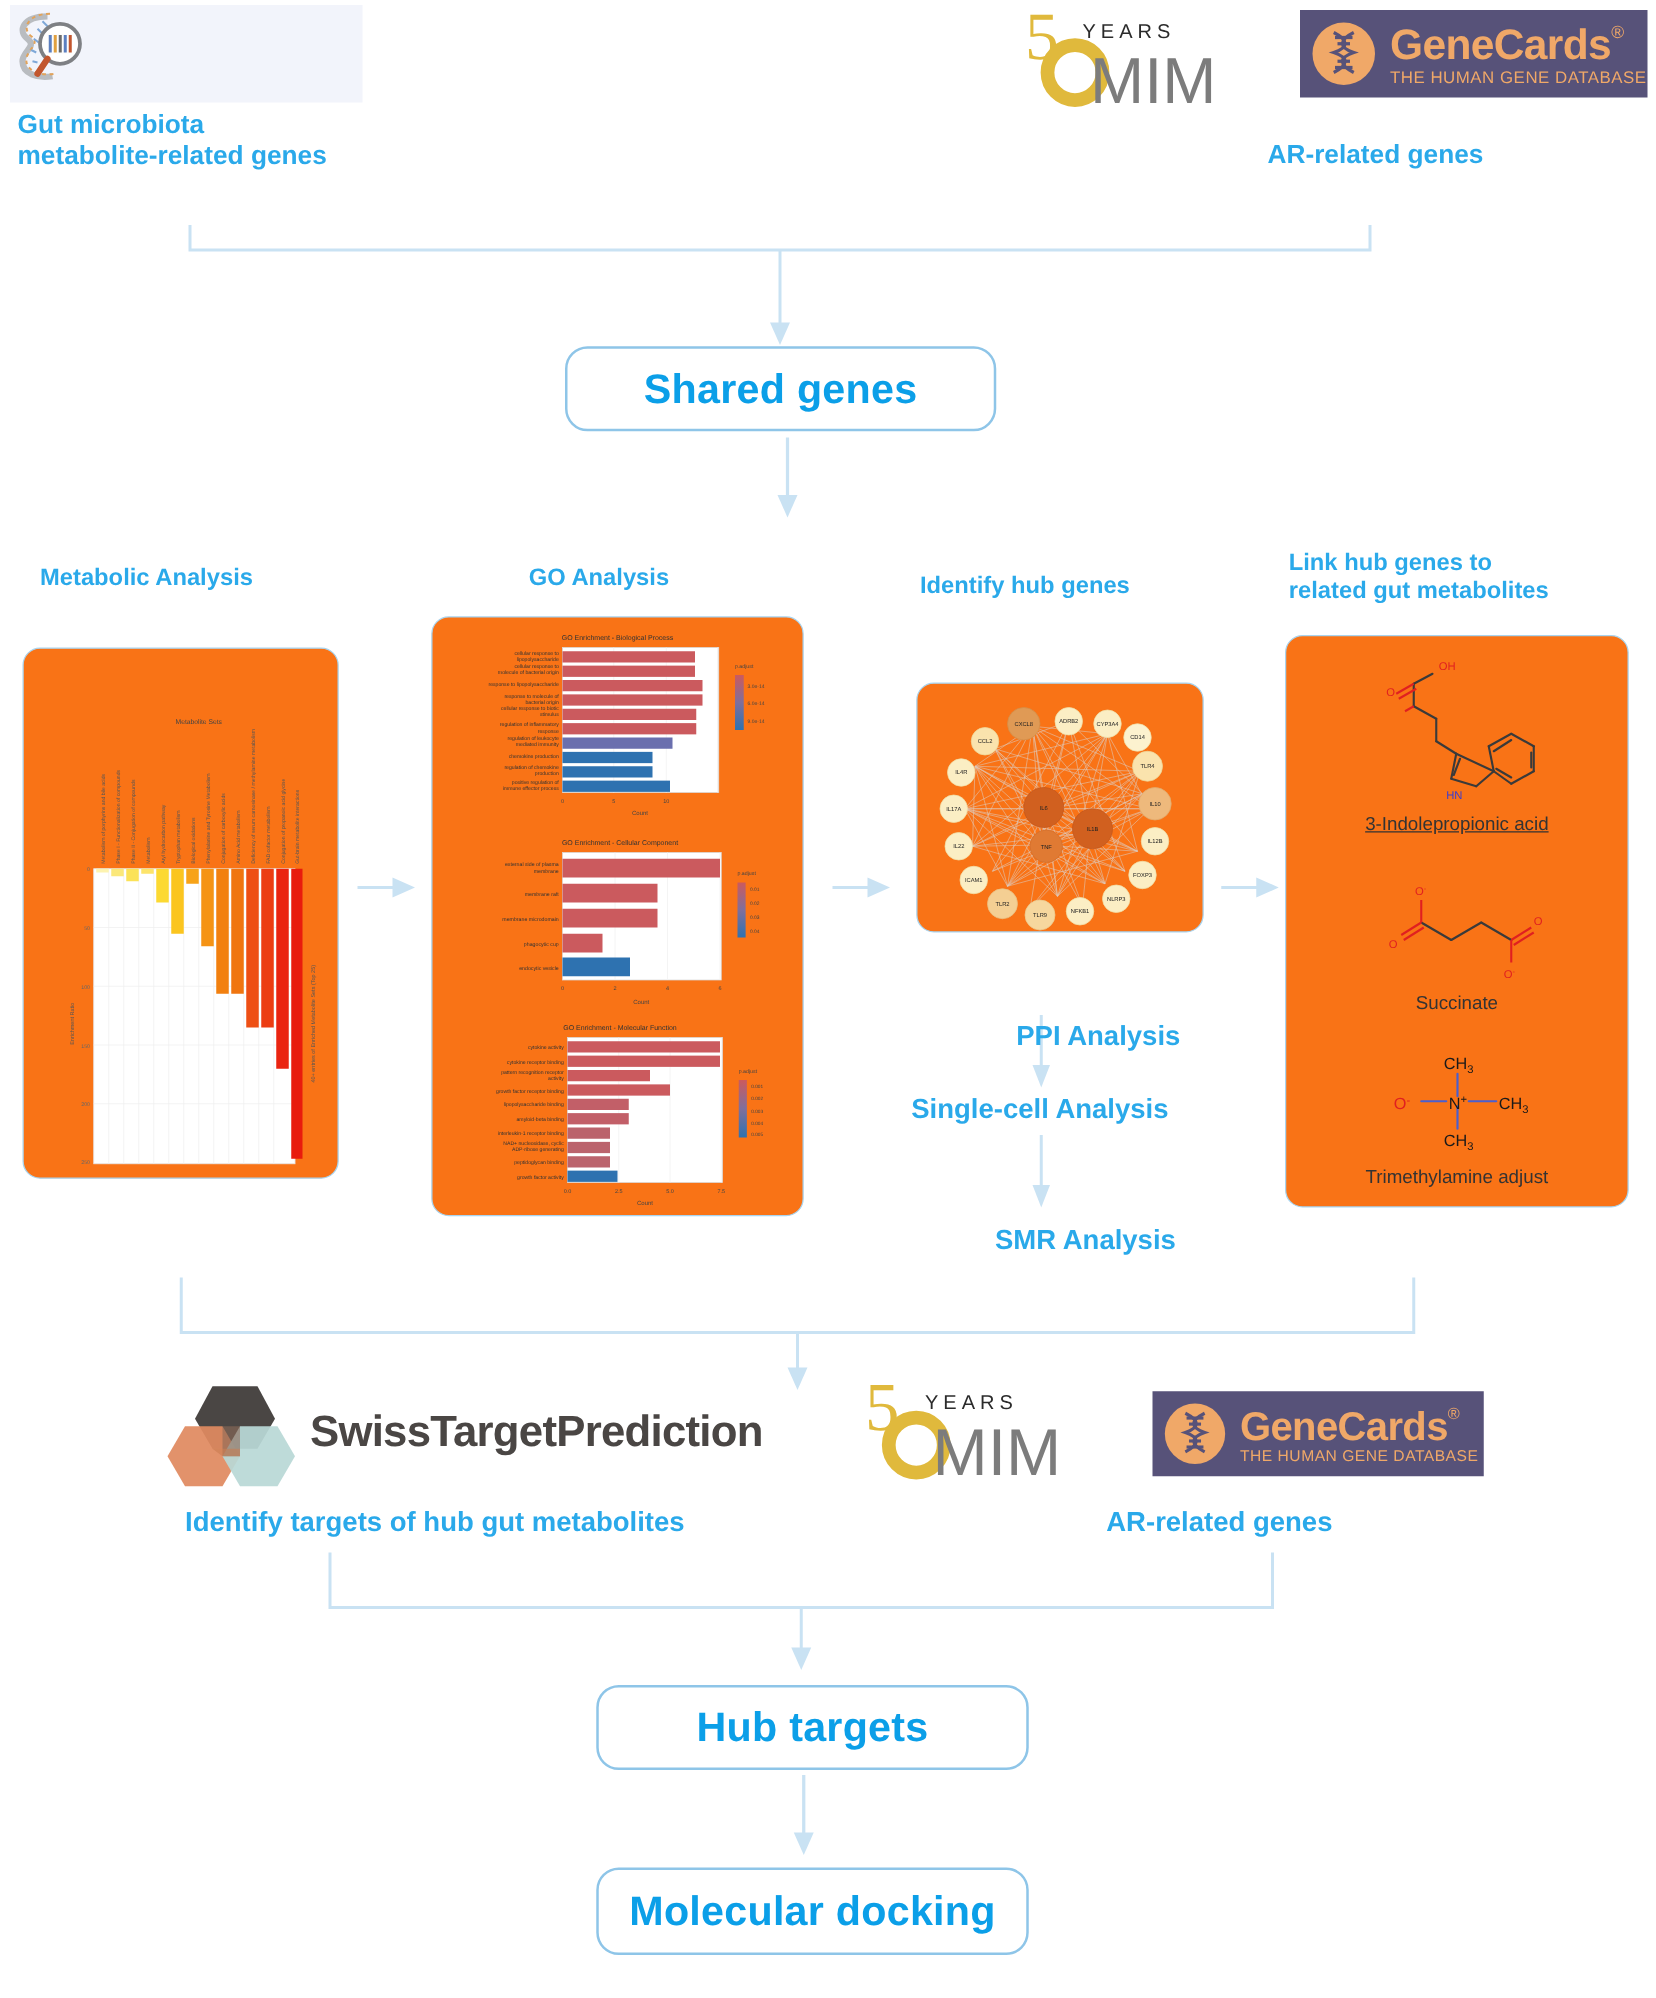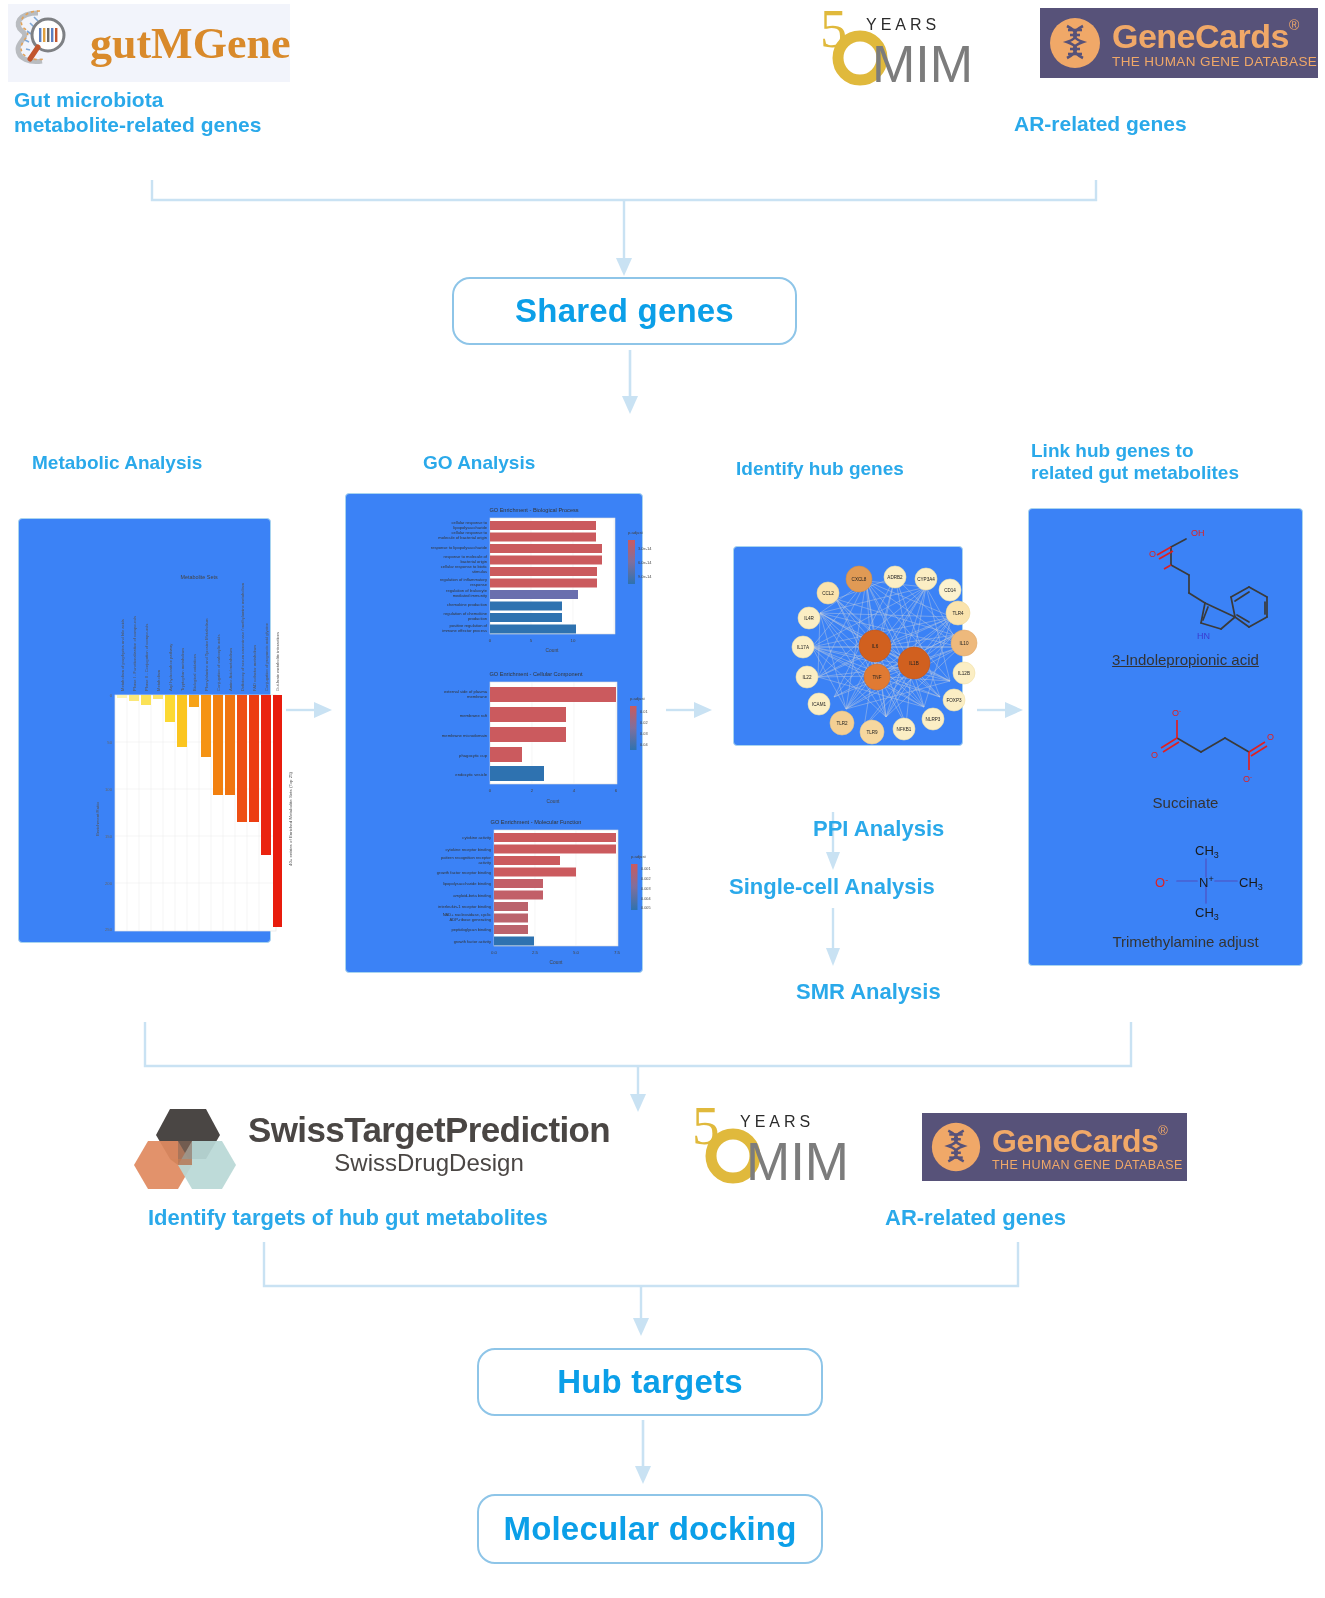--- a/index.html
+++ b/index.html
@@ -3,21 +3,21 @@
 <meta charset="utf-8">
 <style>
   html,body{margin:0;padding:0;background:#ffffff;}
   body{width:1325px;height:1598px;position:relative;font-family:"Liberation Sans",sans-serif;overflow:hidden;}
   .abs{position:absolute;}
   .hdr{color:#2aa9ea;font-weight:bold;font-size:19px;line-height:1.18;}
   .bigbox{border:2px solid #8ec5e8;border-radius:18px;background:#fff;box-sizing:border-box;
           display:flex;align-items:center;justify-content:center;}
   .bigbox span{color:#0b9fe8;font-weight:bold;font-size:33px;letter-spacing:.2px;}
   svg{display:block;overflow:visible;}
-  .chartcard{border:1.6px solid #a8d4ef;border-radius:4px;background:#3b82f6;box-sizing:border-box;padding-left:40px;}
+  .chartcard{border:1.6px solid #a8d4ef;border-radius:14px;background:#f97316;box-sizing:border-box;}
   .gtitle{font-size:5.4px;text-align:center;color:#333;font-family:"Liberation Sans",sans-serif;}
   .metlbl{font-size:15px;color:#333;text-align:center;}
   .node text{font-size:4.6px;fill:#222;font-family:"Liberation Sans",sans-serif;}
 </style>
 </head>
 <body>
 
 <div class="abs" style="left:8px;top:4px;width:282px;height:78px;background:#f2f4fb;display:flex;align-items:center;">
   <svg width="78" height="72" viewBox="0 0 78 72">
     <path d="M30 6 C10 6 6 18 14 24 C22 30 10 34 10 42 C10 52 22 56 34 54" fill="none" stroke="#b9bcc0" stroke-width="5"></path>
@@ -27,21 +27,20 @@
     <rect x="30" y="20" width="20" height="16" fill="#fdfdfd"></rect>
     <g>
       <rect x="31" y="21" width="2.4" height="14" fill="#5b7fc0"></rect>
       <rect x="35" y="21" width="2.4" height="14" fill="#e0a03f"></rect>
       <rect x="39" y="21" width="2.4" height="14" fill="#6a6a6a"></rect>
       <rect x="43" y="21" width="2.4" height="14" fill="#5b7fc0"></rect>
       <rect x="47" y="21" width="2.4" height="14" fill="#c2562e"></rect>
     </g>
     <line x1="30" y1="40" x2="22" y2="52" stroke="#c2562e" stroke-width="5" stroke-linecap="round"></line>
   </svg>
-  <span style="font-family:'Liberation Serif',serif;font-size:44px;font-weight:bold;color:#d98a2b;margin-left:4px;">gutMGene</span>
 </div>
 
 <div class="abs" style="left:14px;top:88px;">
   <div class="hdr" style="font-size:21px;">Gut microbiota</div>
   <div class="hdr" style="font-size:21px;">metabolite-related genes</div>
 </div>
 
 <div class="abs" style="left:818px;top:2px;width:200px;height:90px;">
   <svg width="200" height="90" viewBox="0 0 200 90">
     <text x="2" y="45" font-family="Liberation Serif, serif" font-size="54" fill="#e0b93c">5</text>
@@ -500,21 +499,20 @@
 <div class="abs" style="left:140px;top:1100px;width:410px;height:90px;display:flex;align-items:center;text-align:center;">
   <svg width="96" height="88" viewBox="0 0 96 88">
     <polygon points="30,8 66,8 80,34 66,58 30,58 16,34" fill="#4a4644"></polygon>
     <polygon points="8,40 38,40 52,64 38,88 8,88 -6,64" fill="#e08a60" opacity="0.93"></polygon>
     <polygon points="52,40 82,40 96,64 82,88 52,88 38,64" fill="#b9d8d6" opacity="0.93"></polygon>
     <polygon points="38,40 52,40 52,64 38,64" fill="#8e6a58" opacity="0.6"></polygon>
     <polygon points="30,58 52,58 52,64 38,64" fill="#c97a4e" opacity="0.55"></polygon>
   </svg>
   <div style="margin-left:12px;">
     <div style="font-size:35px;font-weight:bold;color:#4a4644;letter-spacing:-.6px;line-height:1;">SwissTargetPrediction</div>
-    <div style="font-size:24px;color:#4a4644;line-height:1.2;margin-top:2px;">SwissDrugDesign</div>
   </div>
 </div>
 
 <div class="abs" style="left:690px;top:1098px;width:210px;height:92px;">
   <svg width="210" height="92" viewBox="0 0 210 92">
     <text x="2" y="46" font-family="Liberation Serif, serif" font-size="55" fill="#e0b93c">5</text>
     <circle cx="43" cy="58" r="22" fill="none" stroke="#e0b93c" stroke-width="11"></circle>
     <text x="50" y="29" font-family="Liberation Sans, sans-serif" font-size="16" letter-spacing="4" fill="#2b2b2b">YEARS</text>
     <text x="56" y="82" font-family="Liberation Sans, sans-serif" font-size="53" fill="#7c7c7c">MIM</text>
   </svg>

